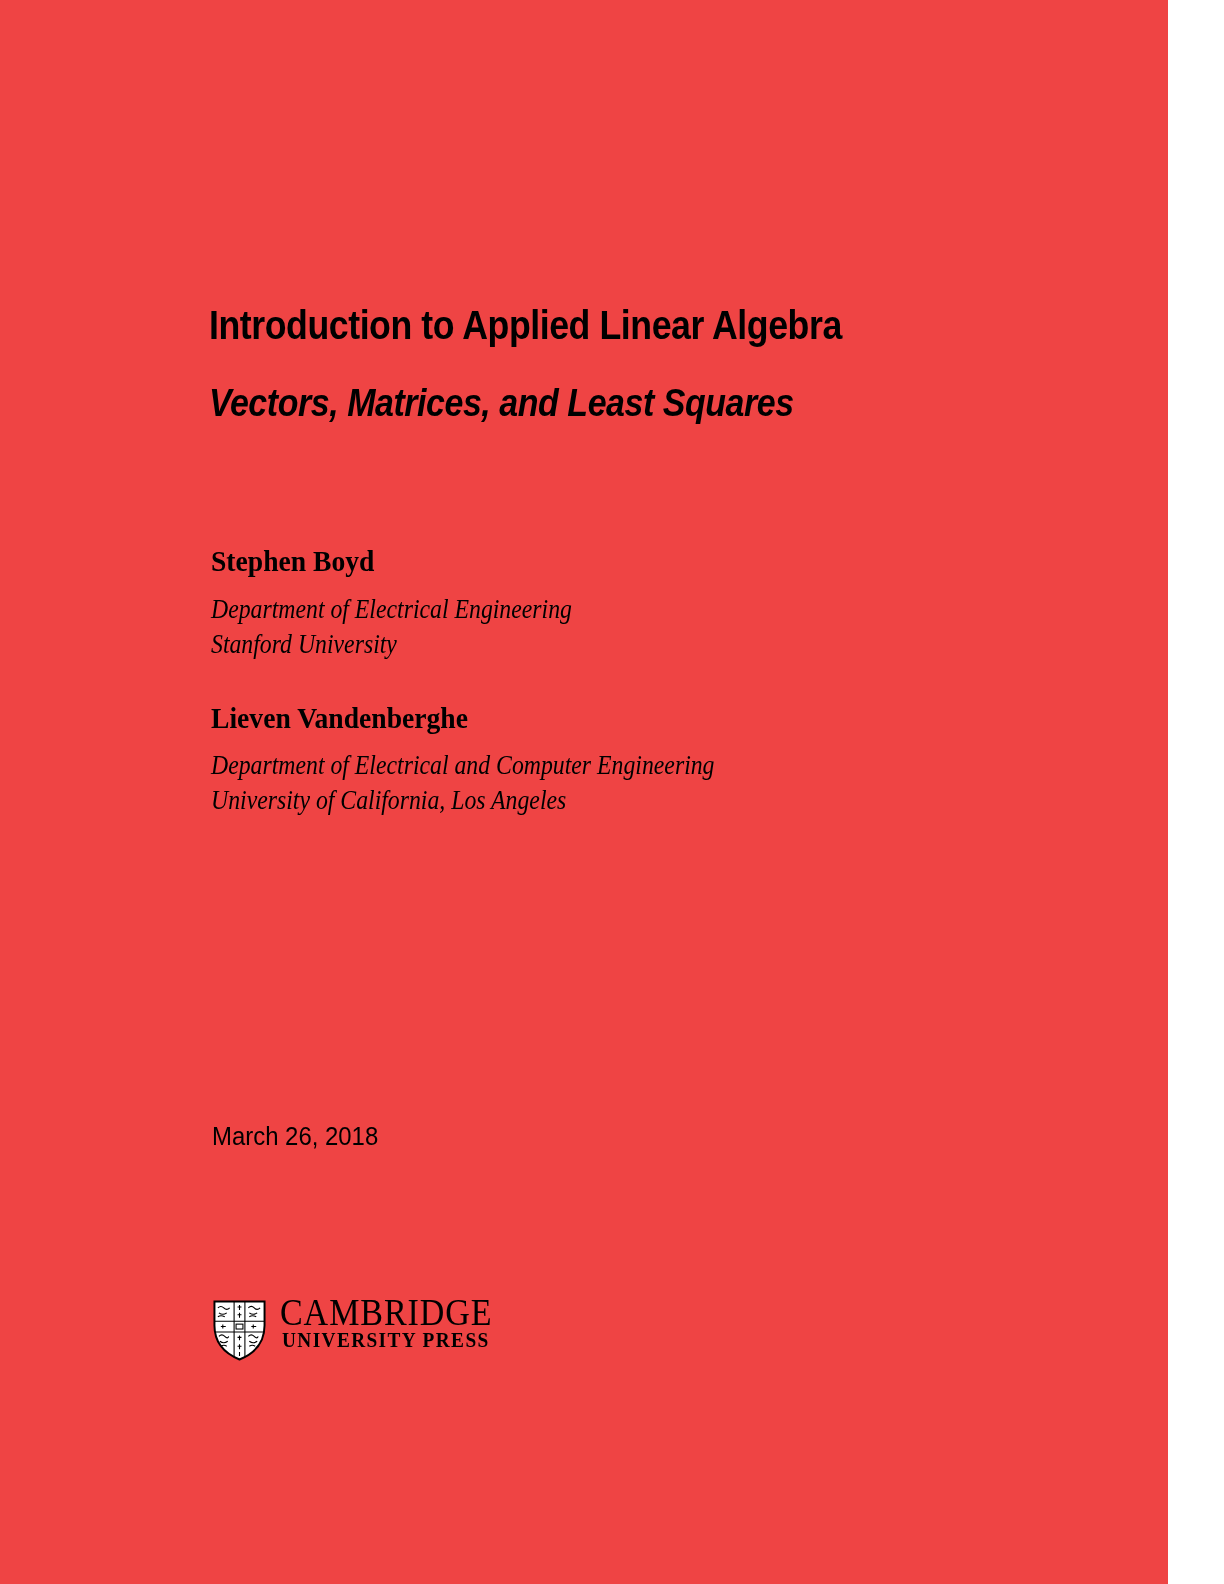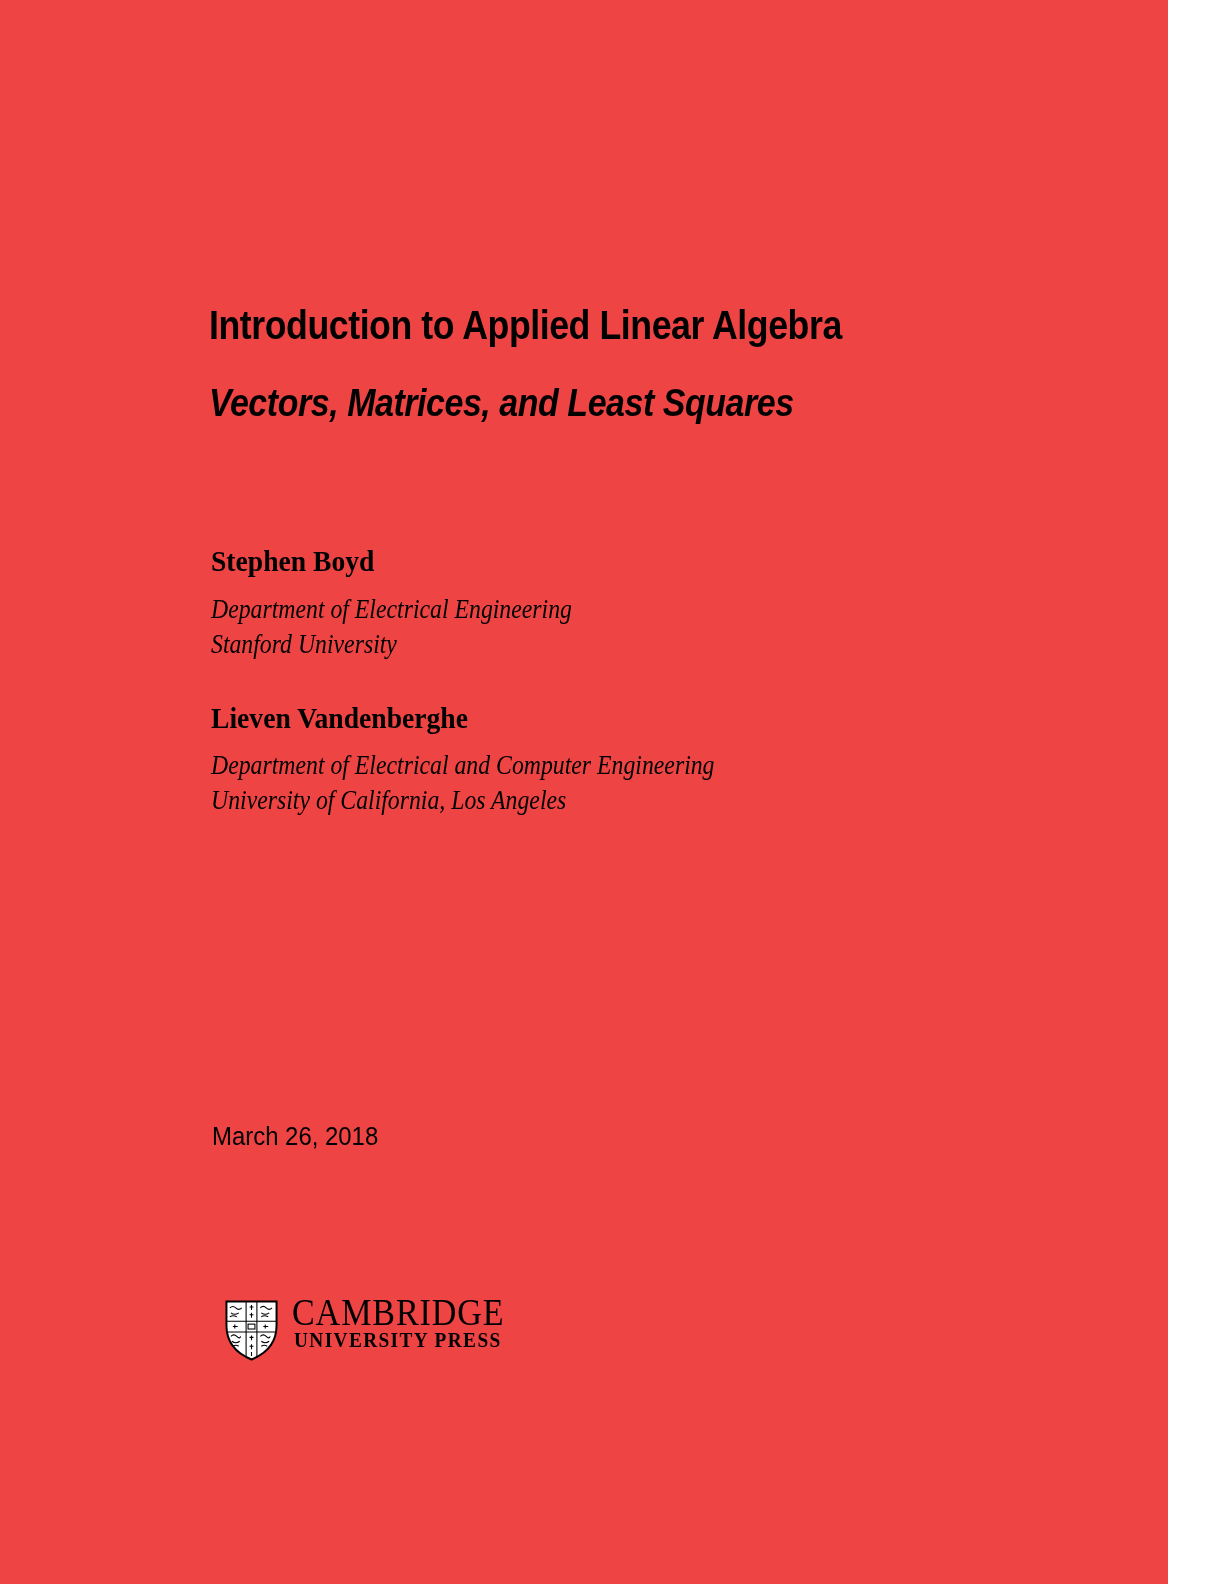--- a/index.html
+++ b/index.html
@@ -60,21 +60,21 @@
   .pub-date {
     left: 212px;
     top: 1123px;
     font-family: "Liberation Sans", sans-serif;
     font-size: 26px;
     line-height: 1;
     transform: scaleX(0.92);
     transform-origin: left top;
   }
   .logo {
-    left: 224px;
+    left: 212px;
     top: 1299px;
     width: 300px;
     height: 70px;
   }
   .logo-shield {
     position: absolute;
     left: 0;
     top: 0;
   }
   .publisher-line1 {

